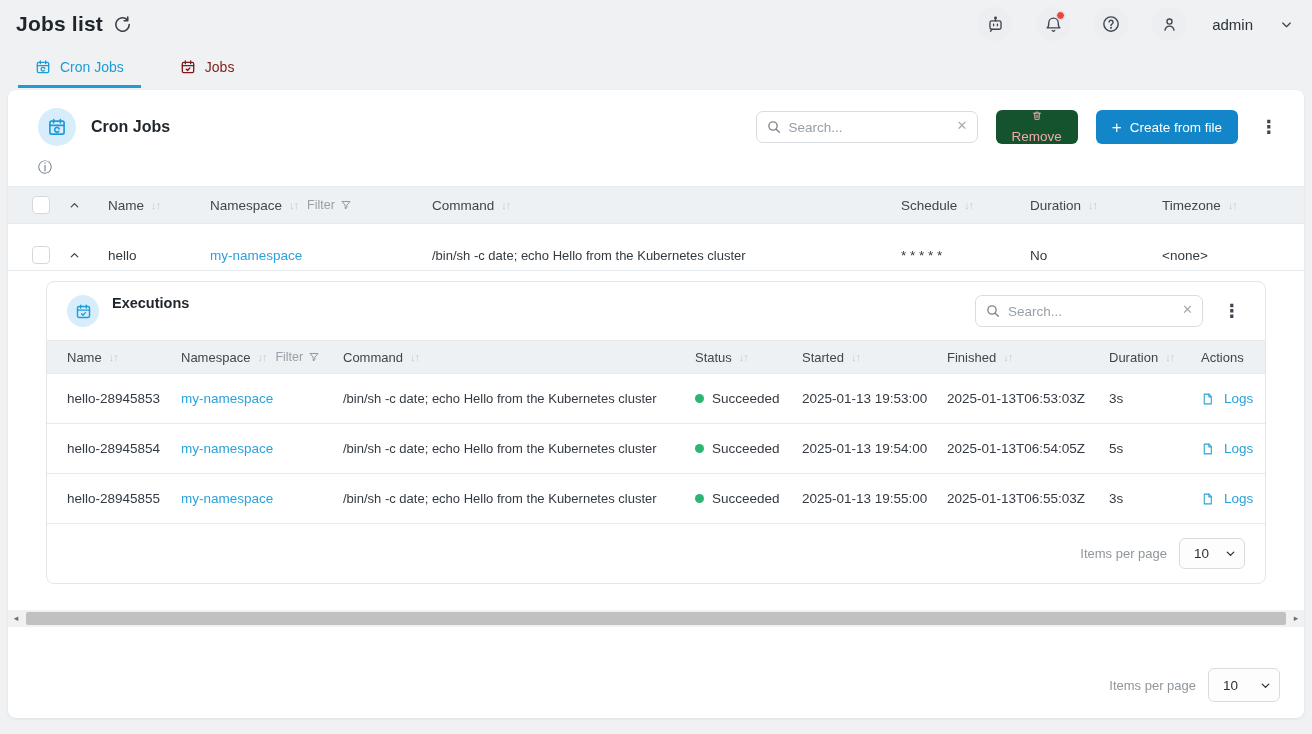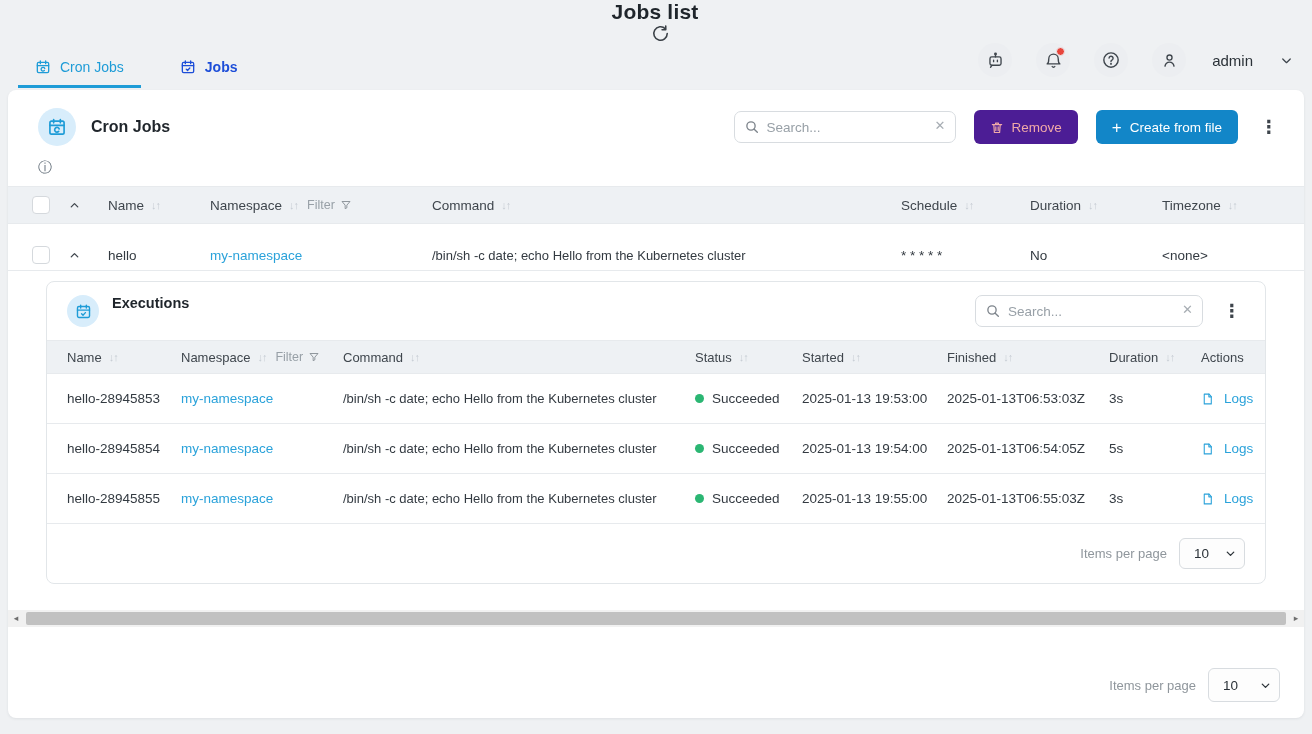--- a/index.html
+++ b/index.html
@@ -4,35 +4,35 @@
 <style>
   * { margin:0; padding:0; box-sizing:border-box; }
   html,body { width:1312px; height:734px; overflow:hidden; }
   body {
     font-family:"Liberation Sans","DejaVu Sans",sans-serif;
     background:#eff1f3; color:#333a41; font-size:13.5px;
   }
   .screen { width:1312px; height:734px; position:relative; }
 
   
-  .topbar { height:48px; display:flex; align-items:center; padding:0 18px 0 16px;flex-direction:column; }
+  .topbar { height:48px; display:flex; align-items:center; padding:0 18px 0 16px; }
   .page-title { font-size:21px; font-weight:700; color:#1f252b; letter-spacing:.2px; }
   .refresh-btn { margin-left:10px; display:flex; align-items:center; cursor:pointer; }
   .topbar-right { margin-left:auto; display:flex; align-items:center; gap:24px; }
   .icon-circle { width:34px; height:34px; border-radius:50%; background:#eceef1;
     display:flex; align-items:center; justify-content:center; position:relative; cursor:pointer; }
   .badge { position:absolute; top:4px; right:5px; width:9px; height:9px; border-radius:50%;
     background:#e8453c; border:1.5px solid #eceef1; }
   .user-name { font-size:15px; color:#2b3238; margin-left:2px; }
   .chev { display:flex; align-items:center; margin-left:2px; cursor:pointer; }
 
   
   .tabs { display:flex; gap:22px; padding:0 0 0 18px; height:40px; align-items:stretch; }
   .tab { display:flex; align-items:center; gap:9px; padding:0 17px; font-size:14px;
-    color:#1d4ed8; cursor:pointer; border-bottom:3px solid transparent;font-weight:bold; }
+    color:#7f1d1d; cursor:pointer; border-bottom:3px solid transparent; }
   .tab.active { color:#1e9cd7; border-bottom-color:#1e9cd7; font-weight:500; }
 
   
   .card { margin:2px 8px 0; background:#fff; border-radius:8px; height:628px;
     box-shadow:0 1px 3px rgba(25,35,45,.08); display:flex; flex-direction:column; overflow:hidden; }
   .card-header { display:flex; align-items:center; padding:18px 22px 12px 30px; }
   .panel-icon { width:38px; height:38px; border-radius:50%; background:#d8edfb;
     display:flex; align-items:center; justify-content:center; color:#1e9cd7; flex:0 0 auto; }
   .card-title { font-size:16px; font-weight:700; color:#1f252b; margin-left:15px; }
   .header-actions { margin-left:auto; display:flex; align-items:center; gap:18px; }
@@ -40,21 +40,21 @@
   .searchbox { position:relative; width:222px; }
   .searchbox input { width:100%; height:32px; border:1px solid #d8dce0; border-radius:7px;
     padding:0 30px 0 32px; font-size:13.5px; color:#333; outline:none; background:#fff;
     font-family:inherit; }
   .searchbox input::placeholder { color:#98a0a7; }
   .search-glyph { position:absolute; left:10px; top:8px; }
   .clear-x { position:absolute; right:10px; top:7px; color:#a7adb3; font-size:13px; cursor:pointer; }
 
   .btn { height:34px; border:none; border-radius:6px; padding:0 16px; font-size:13.5px;
     display:flex; align-items:center; gap:8px; font-family:inherit; cursor:pointer; }
-  .btn-remove { background:#4c1d95; color:#f0a9a8; cursor:default; }
+  .btn-remove { background:#14532d; color:#f0a9a8; cursor:default;flex-direction:column; }
   .btn-create { background:#1286c8; color:#fff; font-weight:500; }
   .btn-create .plus { font-size:17px; font-weight:400; line-height:1; }
   .kebab { font-size:18px; font-weight:700; color:#3e454c; padding:0 4px; cursor:pointer; line-height:1; }
 
   .info-line { display:flex; align-items:center; gap:8px; padding:2px 30px 12px; font-size:12.5px; color:#3c434a; }
   .info-i { color:#5f6b76; font-size:14px; line-height:1; }
 
   
   .t-main-head, .t-main-row { display:grid; grid-template-columns:44px 36px 102px 222px 469px 129px 132px 1fr;
     align-items:center; }

